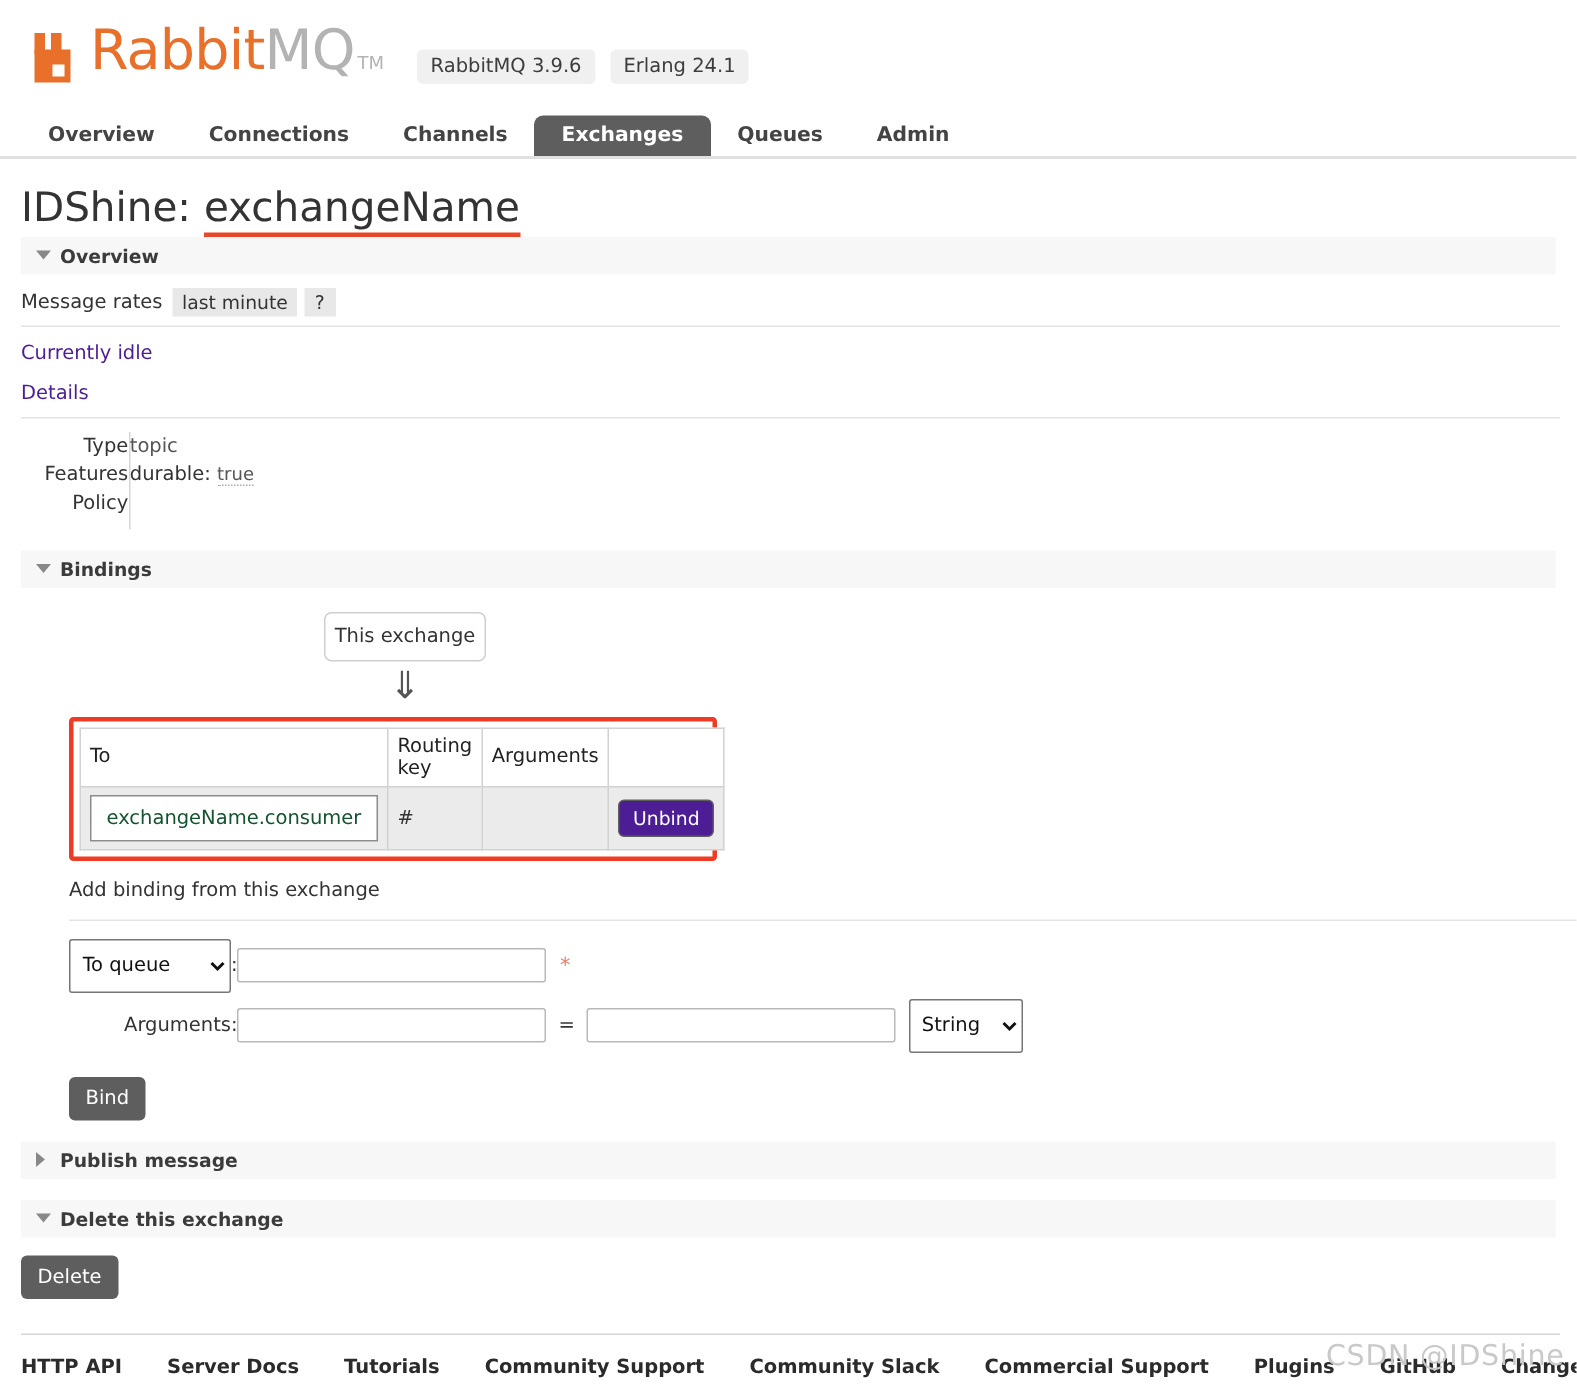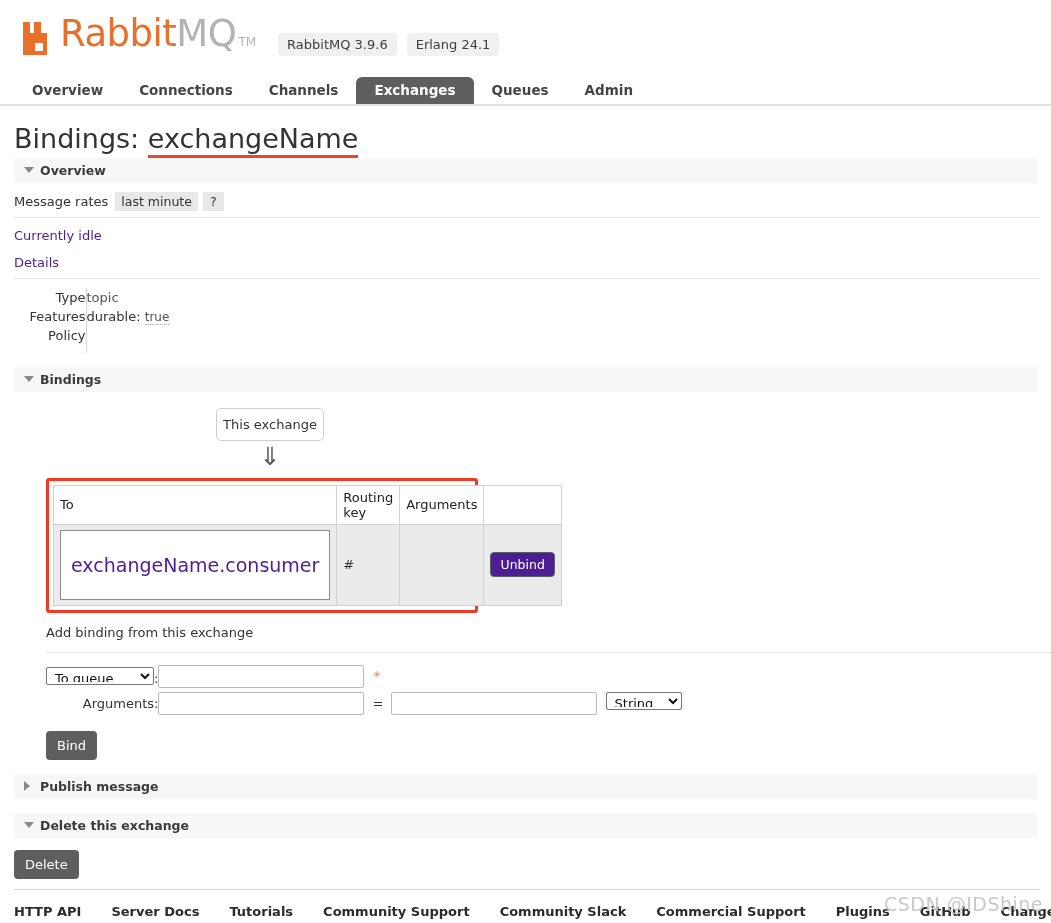--- a/index.html
+++ b/index.html
@@ -271,23 +271,23 @@
   }
   th.c-to { width: 196px; }
   th.c-rk { width: 70px; }
   th.c-args { width: 82px; }
   th.c-act { width: 72px; }
   td.c-to { padding: 4px 6px; }
   .queue-chip {
     display: inline-block;
     border: 1px solid #8c8c8c;
     background: #ffffff;
-    padding: 23px 10px;
-    font-size: 19px;
-    color: #4c1d95;
+    padding: 7px 10px;
+    font-size: 13px;
+    color: #14532d;
     cursor: pointer;
   }
   td.c-rk { vertical-align: top; color: #555; }
   .btn-unbind {
     background: #4c1d95;
     color: #fff;
     border: 1px solid #5e5e5e;
     border-radius: 4px;
     padding: 4px 9px;
     font-size: 12.5px;
@@ -316,21 +316,21 @@
     color: #333;
   }
   select.sel {
     font-family: inherit;
     font-size: 13px;
     padding: 2px 4px;
     border: 1px solid #767676;
     background: #fff;
     color: #111;
     border-radius: 2px;
-    height: 18px;
+    height: 36px;
   }
   select.sel-to { width: 108px; }
   select.sel-type { width: 76px; }
   input.txt {
     font-family: inherit;
     font-size: 13px;
     border: 1px solid #b9b9b9;
     background: #fff;
     height: 23px;
     padding: 2px 4px;
@@ -413,21 +413,21 @@
   <div class="tab">Overview</div>
   <div class="tab">Connections</div>
   <div class="tab">Channels</div>
   <div class="tab active">Exchanges</div>
   <div class="tab">Queues</div>
   <div class="tab">Admin</div>
 </div>
 
 <div id="main">
 
-  <h1 id="page-title"><span>Bindings:</span>
+  <h1 id="page-title"><span>IDShine:</span>
     <span id="exchange-name">exchangeName</span>
   </h1>
 
   
   <div class="section-head">
     <span class="tri"></span>
     <span>Overview</span>
   </div>
 
   <div class="rate-line">

